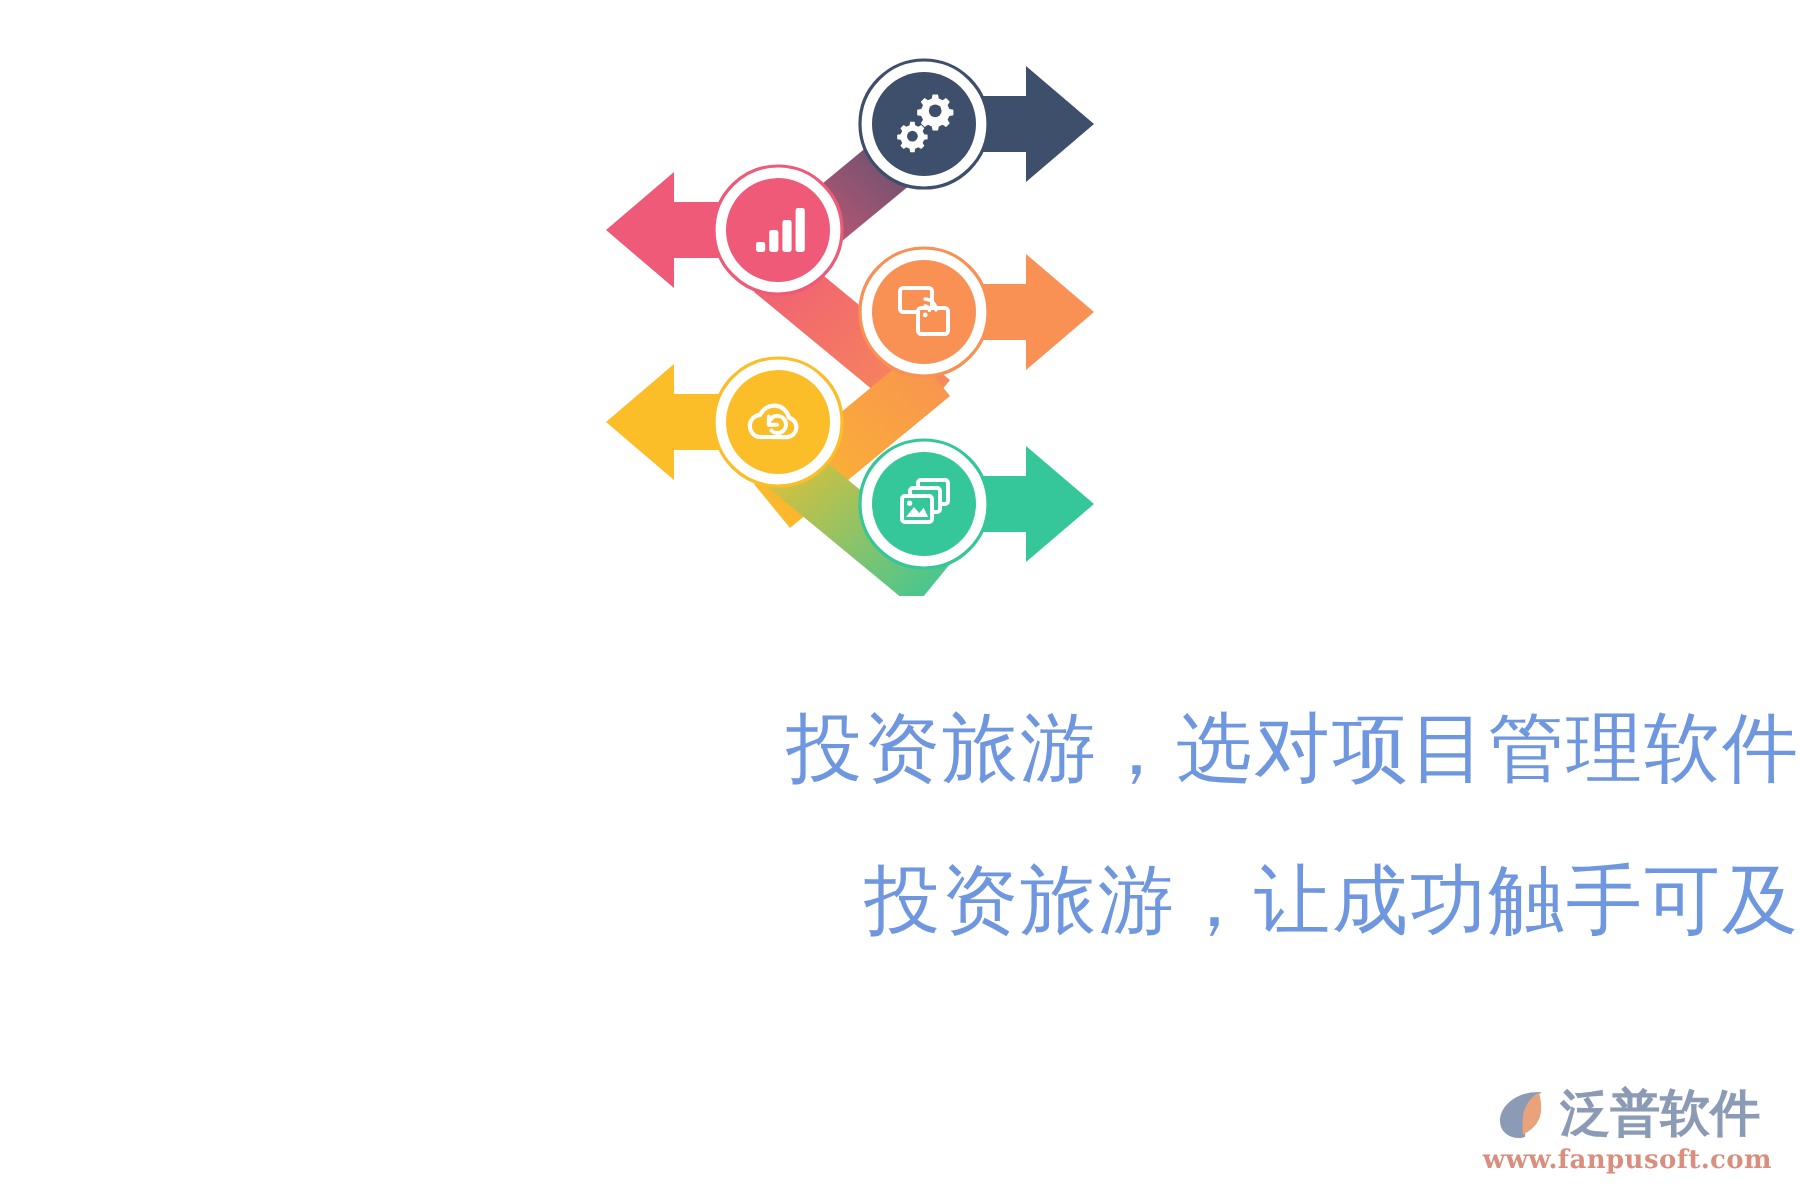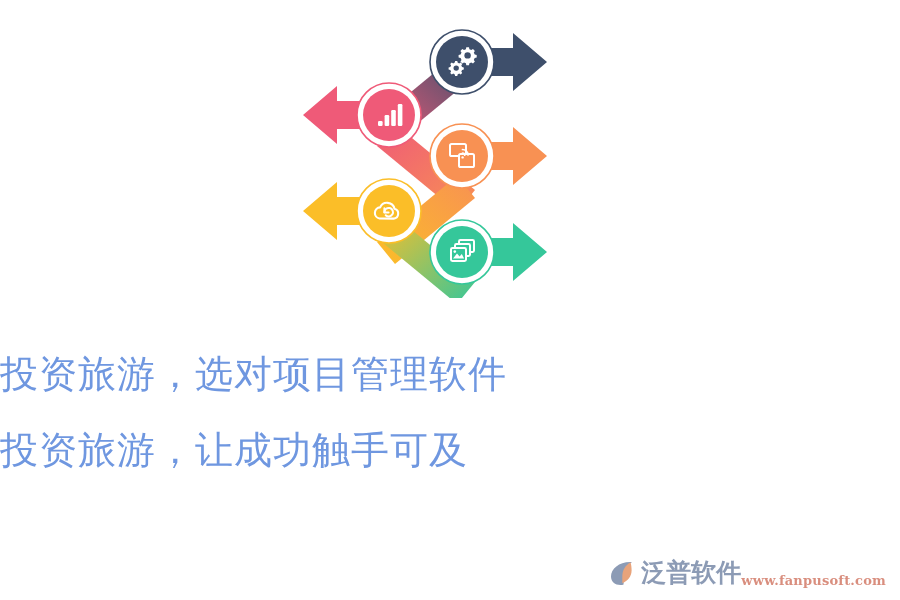--- a/index.html
+++ b/index.html
@@ -25,36 +25,37 @@
     left: 285px;
     top: 18px;
     width: 280px;
     height: 280px;
   }
   #headline {
     position: absolute;
     left: 0;
     top: 336px;
     width: 900px;
-    text-align: left;
+    text-align: right;
   }
   .headline-line {
     font-family: "DejaVu Serif", "Liberation Serif", serif;
     font-size: 38px;
     line-height: 76px;
     color: #6f97e0;
     letter-spacing: 1px;
     white-space: nowrap;
     font-weight: 400;
   }
   #logo {
     position: absolute;
     right: 14px;
     bottom: 12px;
     display: flex;
+    flex-direction: column;
     align-items: center;
   }
   .logo-row {
     display: flex;
     align-items: center;
     gap: 3px;
   }
   .logo-mark {
     width: 30px;
     height: 30px;
@@ -67,21 +68,21 @@
     color: #8c9bb5;
     letter-spacing: 0px;
     line-height: 30px;
   }
   .logo-url {
     font-family: "DejaVu Serif", "Liberation Serif", serif;
     font-size: 13px;
     font-weight: 700;
     color: #d98e7e;
     letter-spacing: 0.2px;
-    margin-top: 15px;
+    margin-top: 1px;
   }
 </style>
 </head>
 <body>
 
 <div id="banner">
 
   <div id="infographic">
     <svg viewBox="0 0 280 280" width="280" height="280" xmlns="http://www.w3.org/2000/svg">
       <defs>

